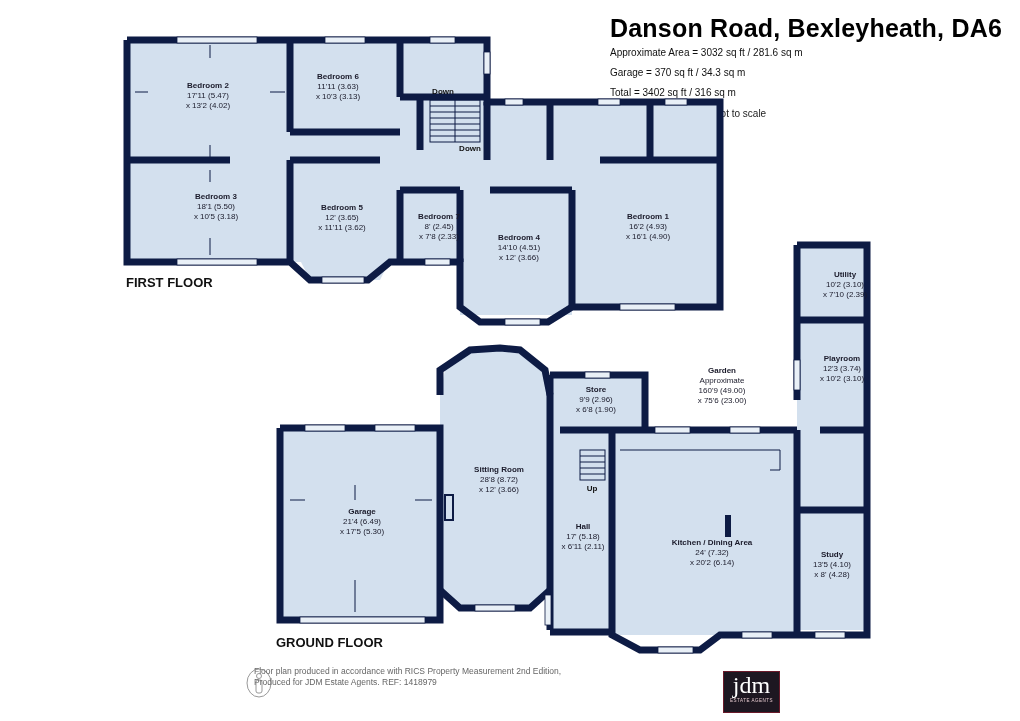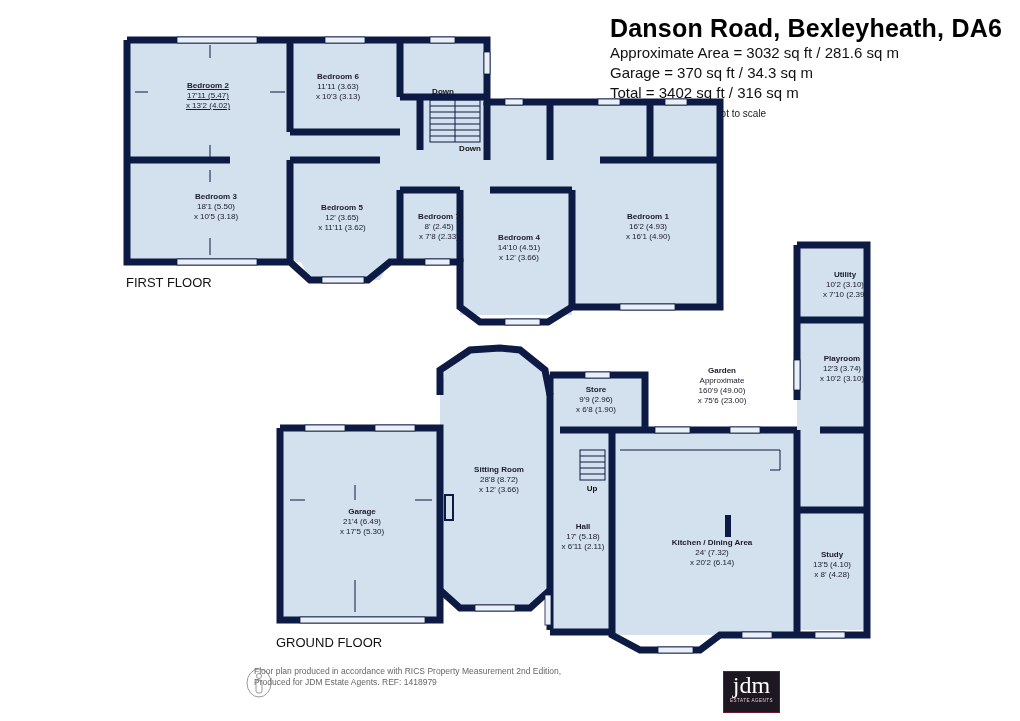--- a/index.html
+++ b/index.html
@@ -1,22 +1,22 @@
 <!DOCTYPE html>
 <html><head>
 <meta charset="utf-8">
 <style>
   html, body { margin:0; padding:0; background:#ffffff; }
   body { width:1020px; height:721px; position:relative; overflow:hidden; font-family:"Liberation Sans", sans-serif; color:#1a1a1a; }
   .hdr { position:absolute; right:18px; top:14px; }
   .hdr .title { font-size:25px; font-weight:bold; color:#000; letter-spacing:0.2px; }
-  .hdr .line { font-size:15px; color:#111; line-height:20px; }
+  .hdr .line { font-size:10px; color:#111; line-height:20px; }
   .hdr .note { font-size:10px; color:#222; margin-top:5px; }
   svg.plan { position:absolute; left:0; top:0; }
-  .floorlabel { position:absolute; font-size:13px; font-weight:normal; color:#111; }
+  .floorlabel { position:absolute; font-size:13px; font-weight:bold; color:#111; }
   .room { position:absolute; text-align:center; font-size:8px; line-height:10px; color:#1a1a2a; transform:translate(-50%,-50%); white-space:nowrap; }
   .room .rn { font-weight:bold; font-size:8px; }
   .lbl { position:absolute; font-size:8px; font-weight:bold; color:#111; transform:translate(-50%,-50%); }
   .footer { position:absolute; left:254px; top:666px; font-size:8.5px; color:#666; line-height:11px; }
   .person { position:absolute; left:246px; top:668px; width:26px; height:30px; }
   .logo { position:absolute; left:723px; top:671px; width:55px; height:40px; background:#1d1721; border:1px solid #6a1a2a; color:#fff; text-align:center; }
   .logo .m { font-family:"Liberation Serif", serif; font-size:24px; line-height:26px; color:#fff; }
   .logo .s { font-size:4.5px; letter-spacing:0.5px; color:#e6c9cf; line-height:6px; }
 </style>
 </head>
@@ -151,21 +151,21 @@
     <line x1="355" y1="485" x2="355" y2="500"></line>
     <line x1="355" y1="580" x2="355" y2="612"></line>
     <line x1="290" y1="500" x2="305" y2="500"></line>
     <line x1="415" y1="500" x2="432" y2="500"></line>
   </g>
 </svg>
 
 <div class="floorlabel" style="left:126px;top:275px;">FIRST FLOOR</div>
 <div class="floorlabel" style="left:276px;top:635px;">GROUND FLOOR</div>
 
-<div class="room" style="left:208px;top:96px;text-decoration:underline;">
+<div class="room" style="left:208px;top:96px;">
   <div class="rn">Bedroom 2</div>
   <div>17'11 (5.47)</div>
   <div>x 13'2 (4.02)</div>
 </div>
 <div class="room" style="left:338px;top:87px;">
   <div class="rn">Bedroom 6</div>
   <div>11'11 (3.63)</div>
   <div>x 10'3 (3.13)</div>
 </div>
 <div class="room" style="left:216px;top:207px;">

